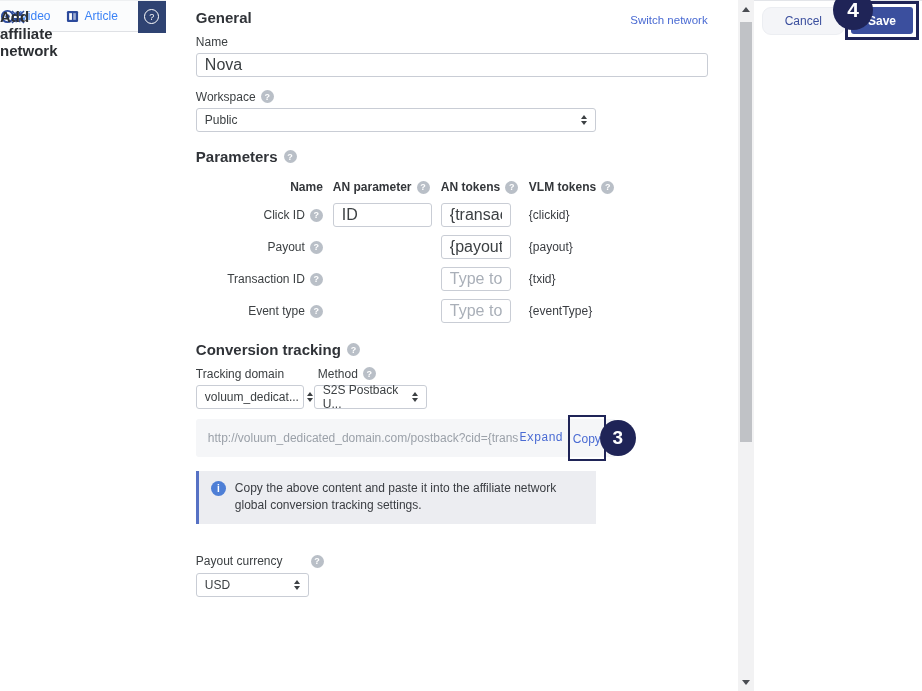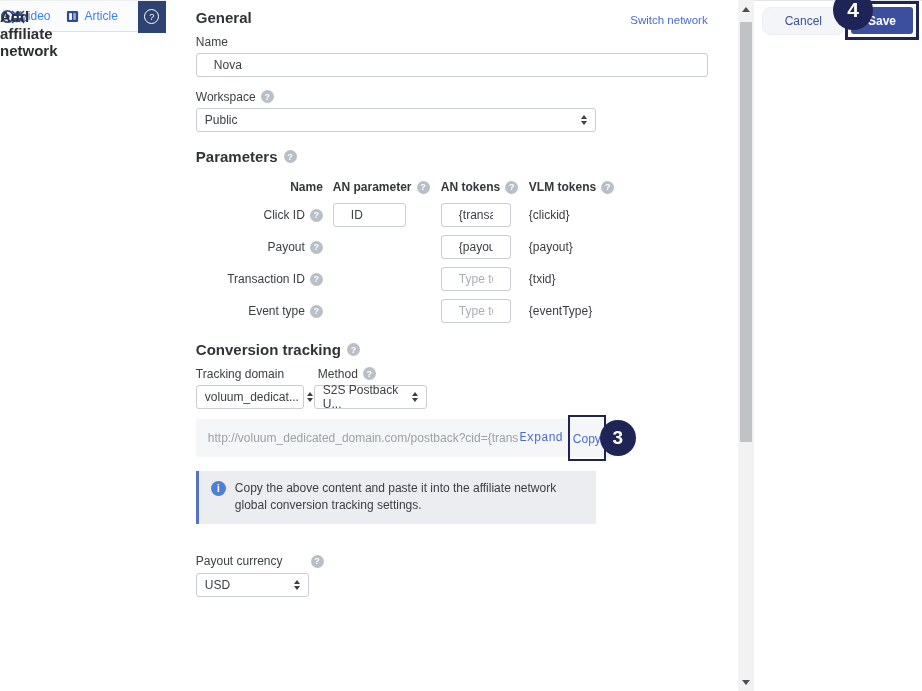--- a/index.html
+++ b/index.html
@@ -28,43 +28,43 @@
   
   .content { flex:1; position:relative; background:#fff; padding:6px 46px 0 30px; overflow:hidden; }
   .section-heading { font-size:15px; font-weight:bold; color:#303338; }
   .head-row { display:flex; justify-content:space-between; align-items:flex-end; height:20px; }
   .link { color:#4a6bd3; font-size:11.5px; cursor:pointer; text-decoration:none; }
   .field-label { font-size:12px; color:#3c4043; margin-top:8px; height:15px;
     display:flex; align-items:center; gap:5px; }
   .help { width:13px; height:13px; border-radius:50%; background:#b9bfc7; color:#fff;
     font-size:9px; font-weight:bold; display:inline-flex; align-items:center;
     justify-content:center; flex:none; cursor:pointer; }
-  input.txt { border:1px solid #c9cdd5; border-radius:3px; height:24px; padding:0 17px;
-    font-size:12px; color:#3c4043; font-family:"Liberation Sans", sans-serif; outline:none; }
+  input.txt { border:1px solid #c9cdd5; border-radius:3px; height:24px; padding:0 8px;
+    font-size:16px; color:#3c4043; font-family:"Liberation Sans", sans-serif; outline:none; }
   input.txt::placeholder { color:#a9afb8; }
   .name-input { width:100%; margin-top:4px; }
   .select { display:flex; align-items:center; border:1px solid #c9cdd5; border-radius:3px;
     height:24px; padding:0 8px; font-size:12px; color:#3c4043; background:#fff;
     cursor:pointer; margin-top:4px; }
   .stepper { margin-left:auto; display:flex; flex-direction:column; gap:2px; padding-left:8px; }
   .tri-up { width:0; height:0; border-left:3.5px solid transparent;
     border-right:3.5px solid transparent; border-bottom:4.5px solid #3c4043; }
   .tri-down { width:0; height:0; border-left:3.5px solid transparent;
     border-right:3.5px solid transparent; border-top:4.5px solid #3c4043; }
 
   .params-heading { margin-top:16px; display:flex; align-items:center; gap:6px; }
   .param-grid { margin-top:10px; display:grid; grid-template-columns:127px 98px 78px auto;
     column-gap:10px; align-items:center; }
   .pg-head { height:24px; font-size:12px; font-weight:bold; color:#33363a;
     display:flex; align-items:center; gap:5px; }
   .pg-head.right { justify-content:flex-end; }
   .pg-row-label { height:32px; font-size:12px; color:#3c4043; display:flex;
     align-items:center; justify-content:flex-end; gap:5px; }
   .pg-cell { height:32px; display:flex; align-items:center; }
-  .pg-cell input { width:73px; }
+  .pg-cell input { width:99px; }
   .pg-cell.tok input { width:70px; }
   .vlm { font-size:12px; color:#3a3d42; }
 
   .conv-heading { margin-top:14px; display:flex; align-items:center; gap:6px; }
   .conv-labels { display:flex; margin-top:8px; }
   .conv-labels .field-label { margin-top:0; }
   .conv-label-1 { width:122px; }
   .conv-selects { display:flex; gap:10px; }
   .sel-tracking { width:108px; }
   .sel-method { width:113px; }

